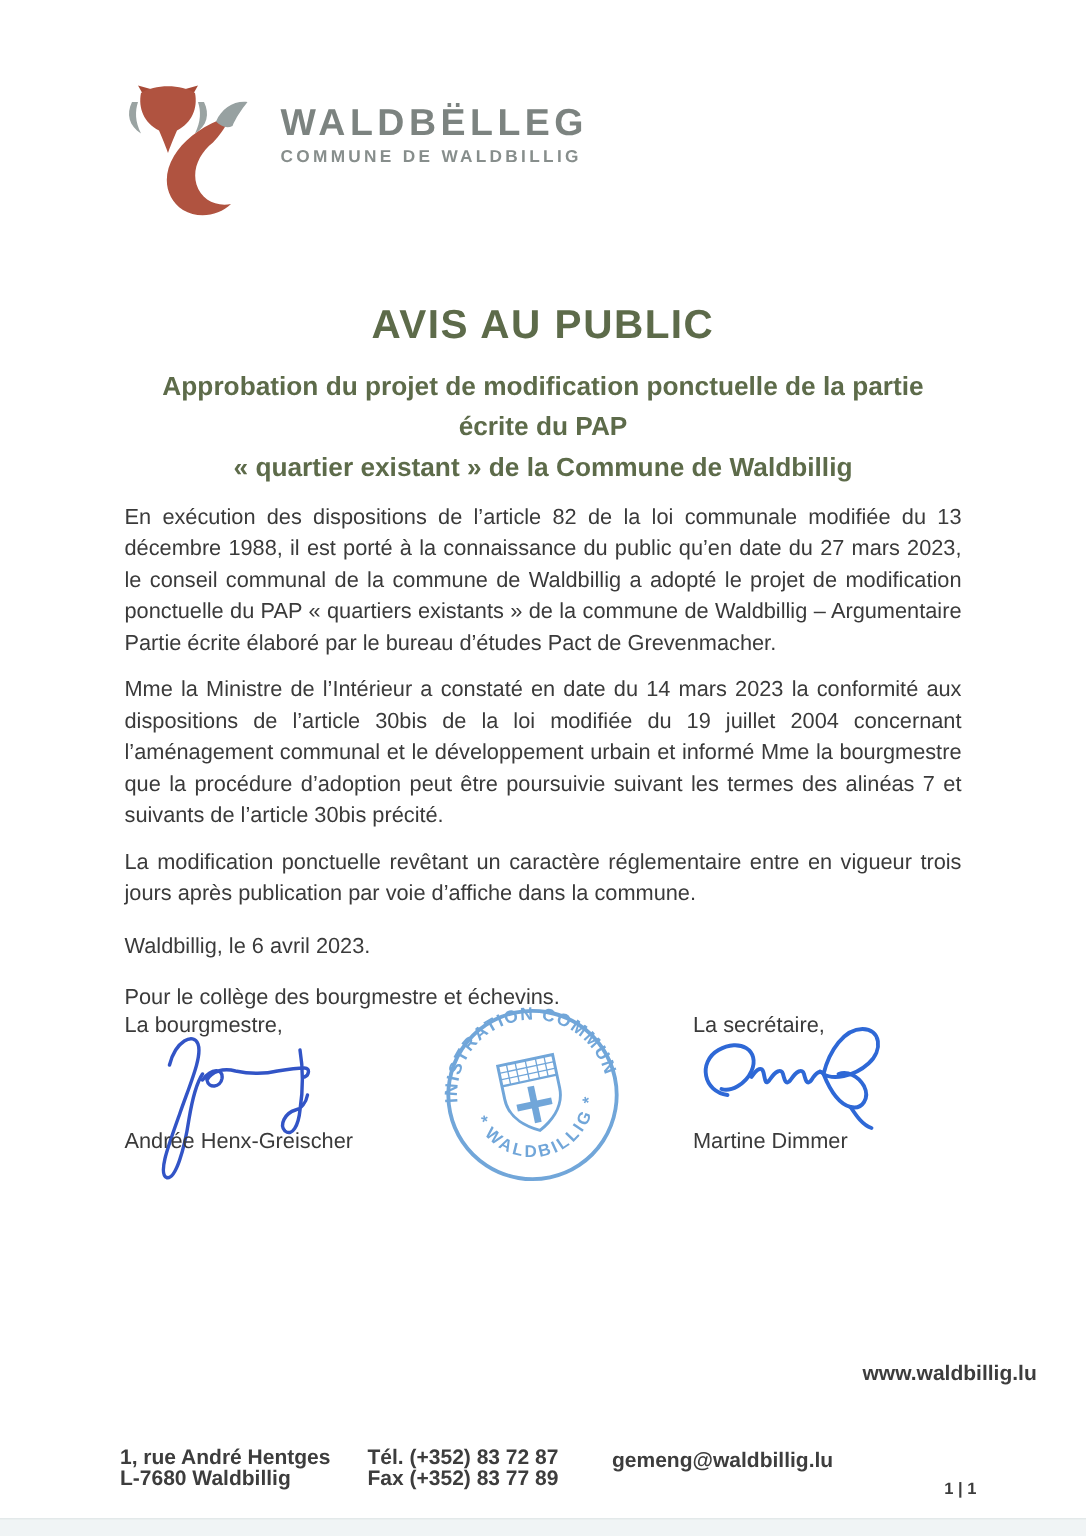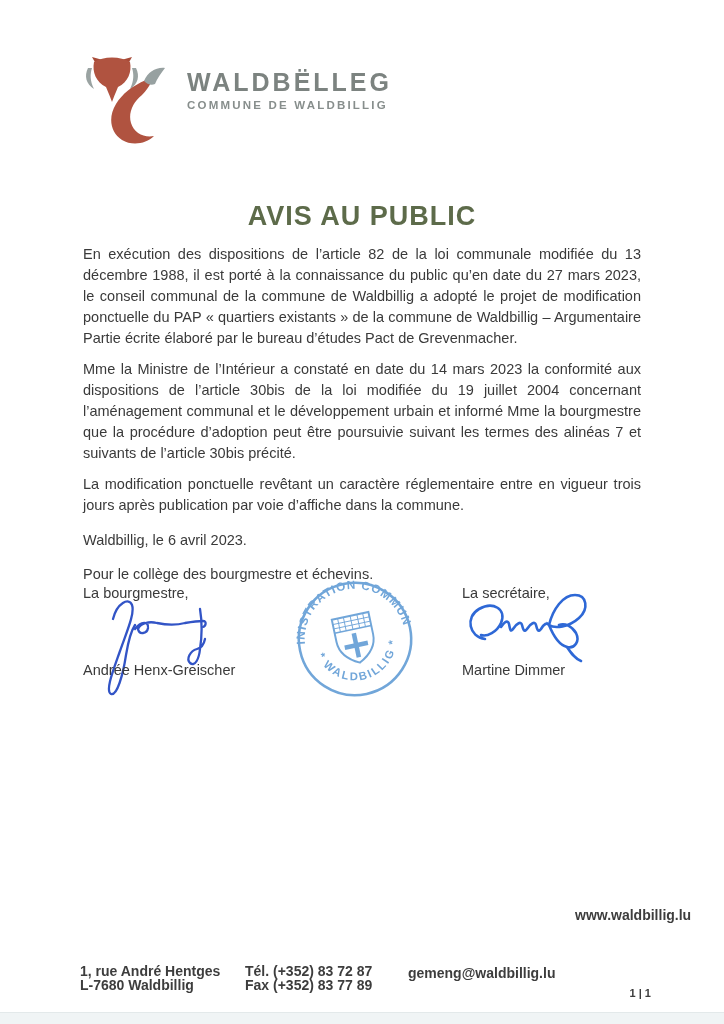--- a/index.html
+++ b/index.html
@@ -95,20 +95,22 @@
       <path d="M66,27 C70,18 78,13 87,14 C83,19 79,25 77,30 C73,32 69,30 66,27 Z" fill="#97a1a1"></path>
     </svg>
     <div class="logo-text">
       <div class="logo-title">WALDBËLLEG</div>
       <div class="logo-sub">COMMUNE DE WALDBILLIG</div>
     </div>
   </header>
 
   <div class="notice-title">AVIS AU PUBLIC</div>
   <div class="notice-subtitle">
+    <div>Approbation du projet de modification ponctuelle de la partie écrite du PAP</div>
+    <div>« quartier existant » de la Commune de Waldbillig</div>
   </div>
 
   <main class="body">
     <p class="par">En exécution des dispositions de l’article 82 de la loi communale modifiée du 13 décembre 1988, il est porté à la connaissance du public qu’en date du 27 mars 2023, le conseil communal de la commune de Waldbillig a adopté le projet de modification ponctuelle du PAP « quartiers existants » de la commune de Waldbillig – Argumentaire Partie écrite élaboré par le bureau d’études Pact de Grevenmacher.</p>
     <p class="par">Mme la Ministre de l’Intérieur a constaté en date du 14 mars 2023 la conformité aux dispositions de l’article 30bis de la loi modifiée du 19 juillet 2004 concernant l’aménagement communal et le développement urbain et informé Mme la bourgmestre que la procédure d’adoption peut être poursuivie suivant les termes des alinéas 7 et suivants de l’article 30bis précité.</p>
     <p class="par">La modification ponctuelle revêtant un caractère réglementaire entre en vigueur trois jours après publication par voie d’affiche dans la commune.</p>
 
     <p class="date-line">Waldbillig, le 6 avril 2023.</p>
     <p class="college-line">Pour le collège des bourgmestre et échevins.</p>
 

